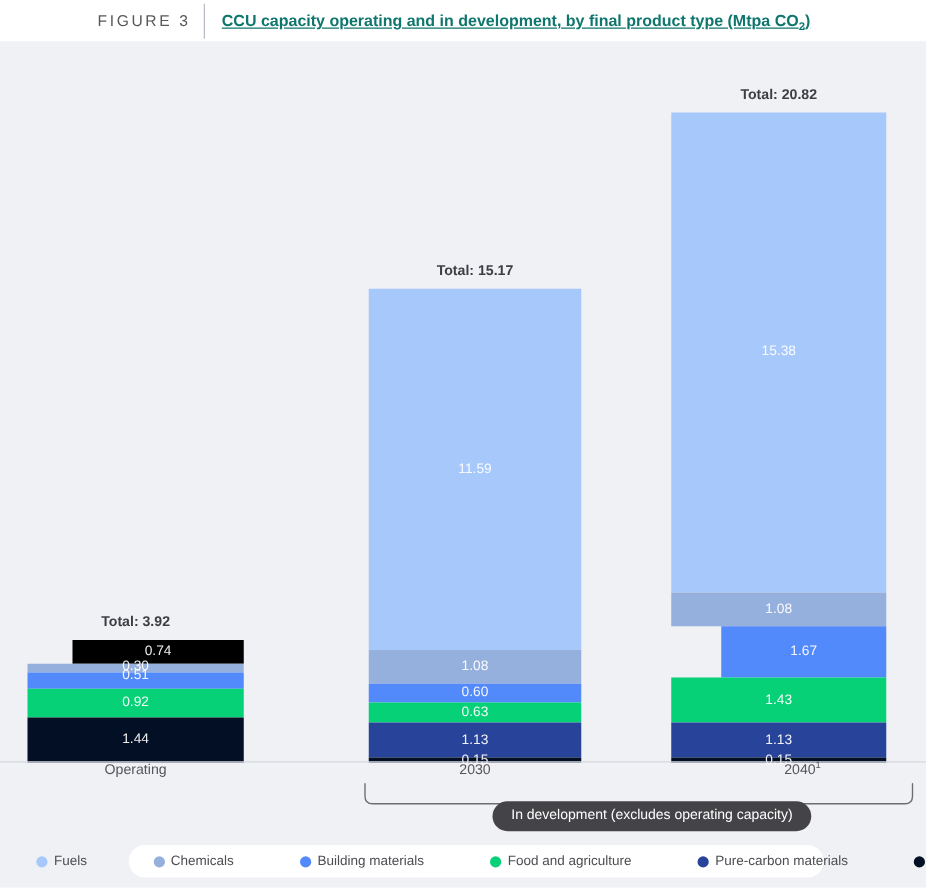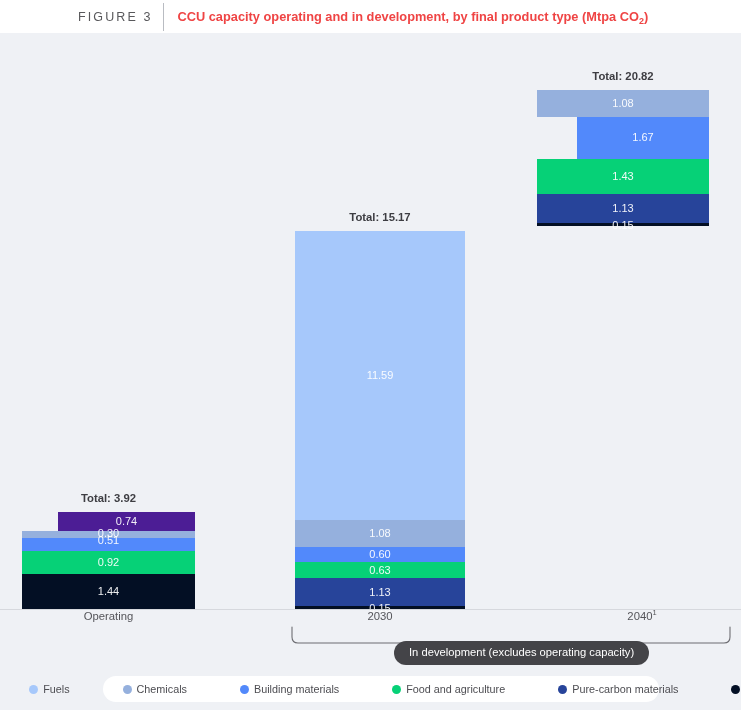--- a/index.html
+++ b/index.html
@@ -40,22 +40,23 @@
   .header-divider {
     width: 1px;
     height: 28px;
     background: #b9bcc2;
     margin-left: 11px;
     margin-right: 13px;
   }
   .figure-title {
     font-size: 12.8px;
     font-weight: bold;
-    color: #ef4444;
-    white-space: nowrap;
+    color: #0f766e;
+    white-space: nowrap;
+    text-decoration: underline;
   }
   .figure-title sub {
     font-size: 9px;
     vertical-align: baseline;
     position: relative;
     top: 3px;
   }
   
   .plot {
     position: absolute;
@@ -186,21 +187,21 @@
   <div class="header">
     <div class="figure-tag">FIGURE 3</div>
     <div class="header-divider"></div>
     <div class="figure-title"><span>CCU capacity operating and in development, by final product type (Mtpa CO</span><sub>2</sub><span>)</span></div>
   </div>
 
   <div class="plot" id="plot-area">
       <div class="bar-group" style="left: 22px; width: 173px; height: 577px;">
         <div class="bar-total" style="bottom: 105.906px;">Total: 3.92</div>
         <div class="bar-stack" style="height: 97.9059px;">
-          <div class="seg" style="height: 18.4822px; background: #4c1d95; margin-left: 36px;">
+          <div class="seg" style="height: 18.4822px; background: #000000; margin-left: 36px;">
             <span class="seg-label">0.74</span>
           </div>
           <div class="seg" style="height: 7.4928px; background: rgb(149, 176, 221);">
             <span class="seg-label" style="position: absolute; top: -3px; text-align: center;">0.30</span>
           </div>
           <div class="seg" style="height: 12.7378px; background: rgb(82, 137, 251);">
             <span class="seg-label" style="position: absolute; top: -3px;">0.51</span>
           </div>
           <div class="seg" style="height: 22.9779px; background: rgb(6, 209, 119);">
             <span class="seg-label">0.92</span>
@@ -229,20 +230,23 @@
             <span class="seg-label">1.13</span>
           </div>
           <div class="seg" style="height: 3.7464px; background: rgb(3, 15, 36);">
             <span class="seg-label" style="position: absolute; top: -3px;">0.15</span>
           </div>
         </div>
       </div>
       <div class="bar-group" style="left: 537px; width: 172px; height: 577px;">
         <div class="bar-total" style="bottom: 528px;">Total: 20.82</div>
         <div class="bar-stack" style="height: 520px;">
+          <div class="seg" style="height: 384.131px; background: rgb(166, 200, 251);">
+            <span class="seg-label">15.38</span>
+          </div>
           <div class="seg" style="height: 26.9741px; background: rgb(149, 176, 221);">
             <span class="seg-label">1.08</span>
           </div>
           <div class="seg" style="height: 41.7099px; background: rgb(82, 137, 251); margin-left: 40px;">
             <span class="seg-label">1.67</span>
           </div>
           <div class="seg" style="height: 35.7157px; background: rgb(6, 209, 119);">
             <span class="seg-label">1.43</span>
           </div>
           <div class="seg" style="height: 28.2229px; background: rgb(39, 68, 154);">

